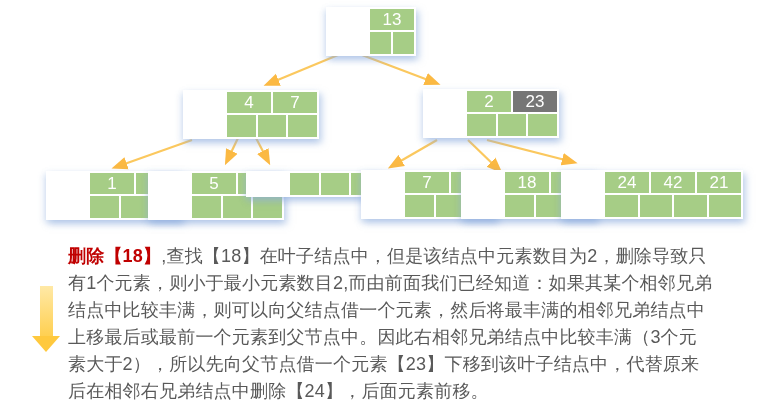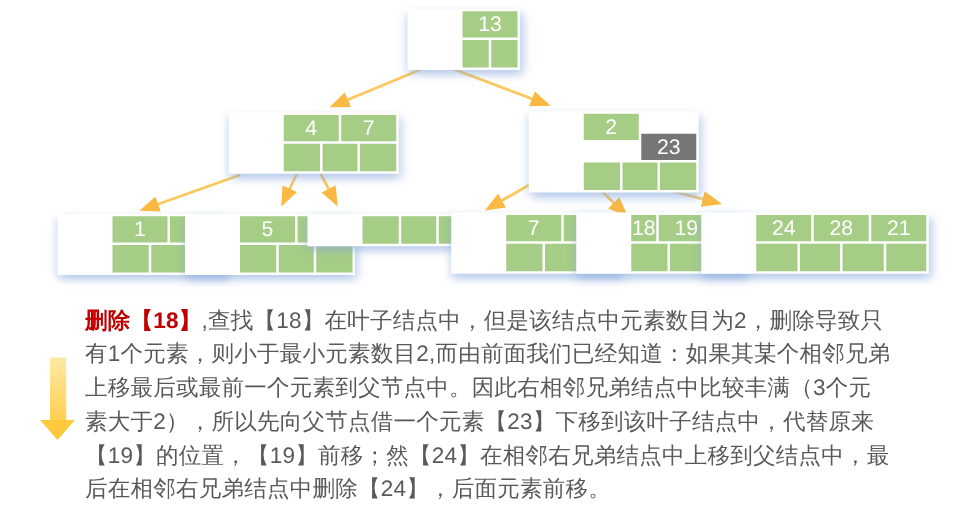--- a/index.html
+++ b/index.html
@@ -78,21 +78,21 @@
         </div>
         <div class="row">
           <div class="cell ptr" style="width: 28.6667px;"></div>
           <div class="cell ptr" style="width: 28.6667px;"></div>
           <div class="cell ptr" style="width: 28.6667px;"></div>
         </div>
       </div>
       <div class="node" style="left: 423px; top: 89px;">
         <div class="row">
           <div class="cell key" style="width: 44px;">2</div>
-          <div class="cell key dark" style="width: 44px; margin-top: 16px;">23</div>
+          <div class="cell key dark" style="width: 44px;">23</div>
         </div>
         <div class="row">
           <div class="cell ptr" style="width: 28.6667px;"></div>
           <div class="cell ptr" style="width: 28.6667px;"></div>
           <div class="cell ptr" style="width: 28.6667px;"></div>
         </div>
       </div>
       <div class="node" style="left: 46px; top: 171px;">
         <div class="row">
           <div class="cell key" style="width: 44px;">1</div>
@@ -128,52 +128,52 @@
           <div class="cell key" style="width: 44px;">16</div>
         </div>
         <div class="row">
           <div class="cell ptr" style="width: 28.6667px;"></div>
           <div class="cell ptr" style="width: 28.6667px;"></div>
           <div class="cell ptr" style="width: 28.6667px;"></div>
         </div>
       </div>
       <div class="node" style="left: 461px; top: 170px;">
         <div class="row">
-          <div class="cell key" style="width: 20px;">18</div>
+          <div class="cell key" style="width: 44px;">18</div>
           <div class="cell key" style="width: 44px;">19</div>
         </div>
         <div class="row">
           <div class="cell ptr" style="width: 28.6667px;"></div>
           <div class="cell ptr" style="width: 28.6667px;"></div>
           <div class="cell ptr" style="width: 28.6667px;"></div>
         </div>
       </div>
       <div class="node" style="left: 561px; top: 170px;">
         <div class="row">
           <div class="cell key" style="width: 44px;">24</div>
-          <div class="cell key" style="width: 44px;">28</div>
+          <div class="cell key" style="width: 44px;">42</div>
           <div class="cell key" style="width: 44px;">21</div>
         </div>
         <div class="row">
           <div class="cell ptr" style="width: 32.5px;"></div>
           <div class="cell ptr" style="width: 32.5px;"></div>
           <div class="cell ptr" style="width: 32.5px;"></div>
           <div class="cell ptr" style="width: 32.5px;"></div>
         </div>
       </div>
     </div>
 
   <div class="down-arrow">
     <div class="shaft"></div>
     <div class="head"></div>
   </div>
 
   <div id="explanation" class="explanation">
       <div class="tline"><span class="hl">删除【18】</span>,查找【18】在叶子结点中，但是该结点中元素数目为2，删除导致只</div>
       <div class="tline">有1个元素，则小于最小元素数目2,而由前面我们已经知道：如果其某个相邻兄弟</div>
+      <div class="tline">结点中比较丰满，则可以向父结点借一个元素，然后将最丰满的相邻兄弟结点中</div>
       <div class="tline">上移最后或最前一个元素到父节点中。因此右相邻兄弟结点中比较丰满（3个元</div>
       <div class="tline">素大于2），所以先向父节点借一个元素【23】下移到该叶子结点中，代替原来</div>
-      <div class="tline">【19】的位置，【19】前移；然【24】在相邻右兄弟结点中上移到父结点中，最</div>
       <div class="tline">后在相邻右兄弟结点中删除【24】，后面元素前移。</div>
     </div>
 
 
 </div>
 
 </body></html>

